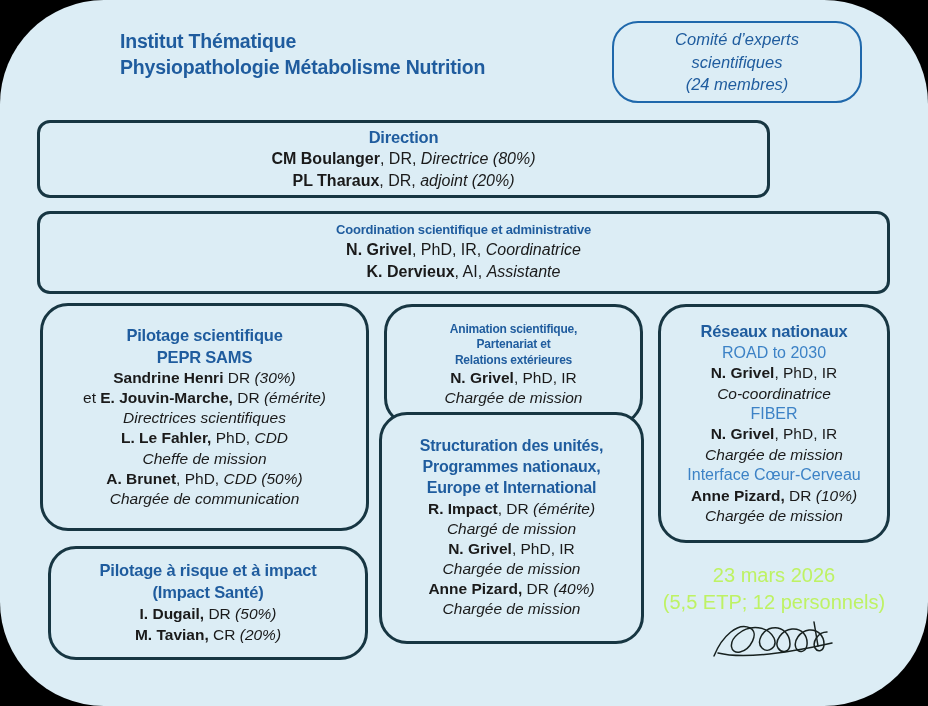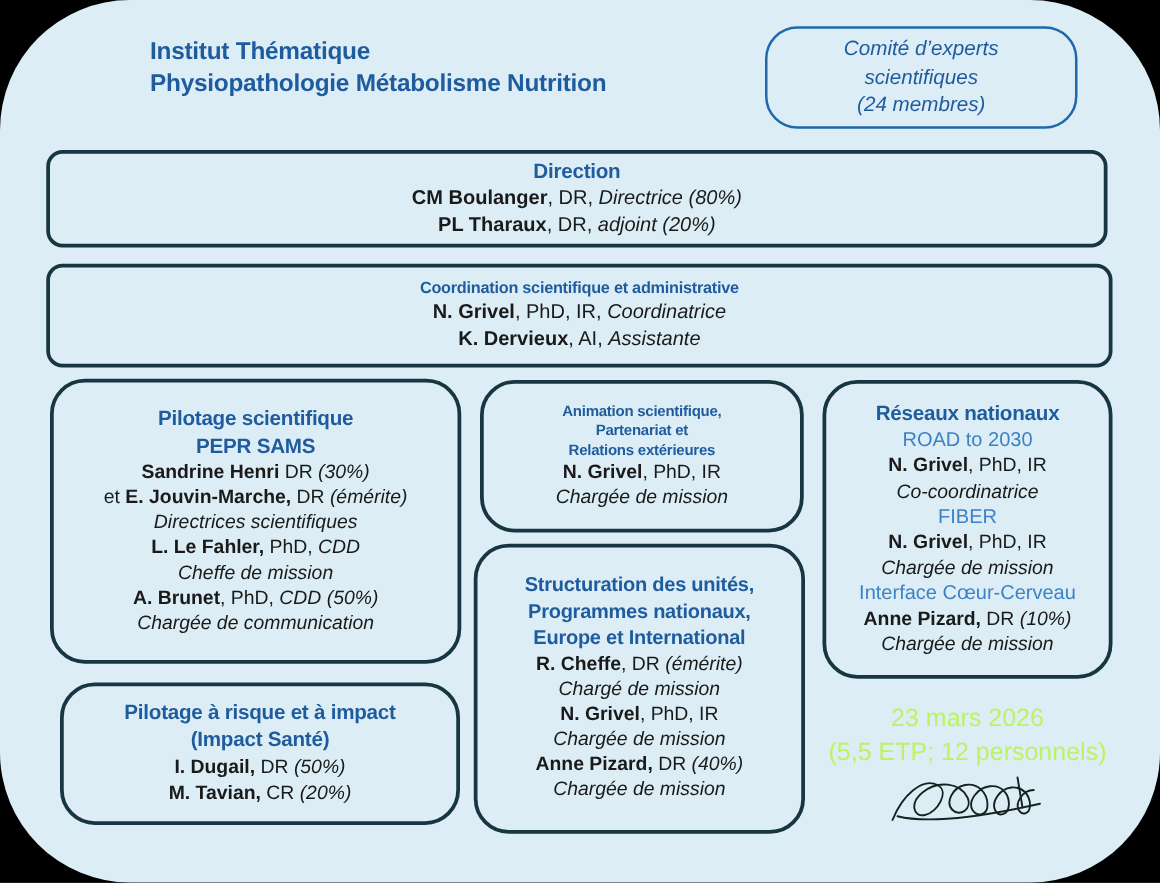--- a/index.html
+++ b/index.html
@@ -90,21 +90,21 @@
     line-height: 1.38;
     font-size: 16.5px;
     font-style: italic;
     color: #1f5c9e;
     border-radius: 26px;
   }
 
   
   #direction-box {
     left: 37px; top: 120px;
-    width: 849px; height: 78px;
+    width: 733px; height: 78px;
     line-height: 1.38;
     font-size: 16px;
   }
   #direction-box .hdr { font-size: 16.5px; }
 
   #coordination-box {
     left: 37px; top: 211px;
     width: 853px; height: 83px;
     line-height: 1.38;
     font-size: 16px;
@@ -132,21 +132,21 @@
   
   #animation-box {
     left: 384px; top: 304px;
     width: 259px; height: 122px;
     line-height: 1.28;
     font-size: 15.5px;
   }
   #animation-box .hdr { font-size: 12px; }
 
   #structuration-box {
-    left: 379px; top: 435px;
+    left: 379px; top: 412px;
     width: 265px; height: 232px;
     line-height: 1.3;
     font-size: 15.5px;
     align-items: center;
   }
   #structuration-box .hdr { font-size: 16px; }
 
   
   #reseaux-box {
     left: 658px; top: 304px;
@@ -250,21 +250,21 @@
       <b>N. Grivel</b><span>, PhD, IR</span>
     </div>
     <div class="ln ital">Chargée de mission</div>
   </div>
 
   <div class="box col" id="structuration-box">
     <div class="hdr">Structuration des unités,</div>
     <div class="hdr">Programmes nationaux,</div>
     <div class="hdr">Europe et International</div>
     <div class="ln">
-      <b>R. Cheffe</b><span>, DR </span><i>(émérite)</i>
+      <b>R. Impact</b><span>, DR </span><i>(émérite)</i>
     </div>
     <div class="ln ital">Chargé de mission</div>
     <div class="ln">
       <b>N. Grivel</b><span>, PhD, IR</span>
     </div>
     <div class="ln ital">Chargée de mission</div>
     <div class="ln">
       <b>Anne Pizard,</b><span> DR </span><i>(40%)</i>
     </div>
     <div class="ln ital">Chargée de mission</div>

